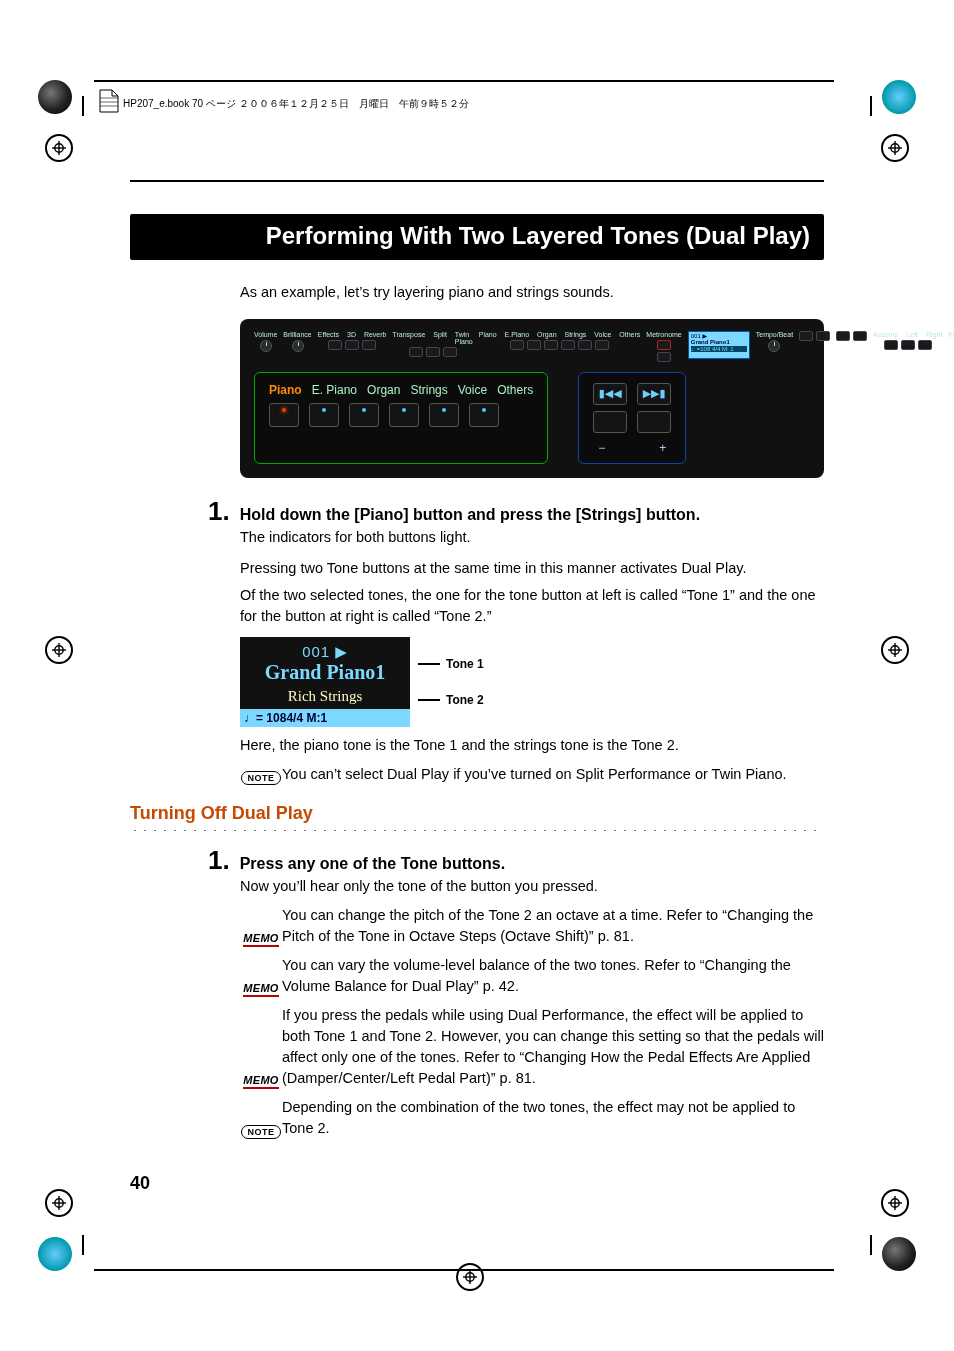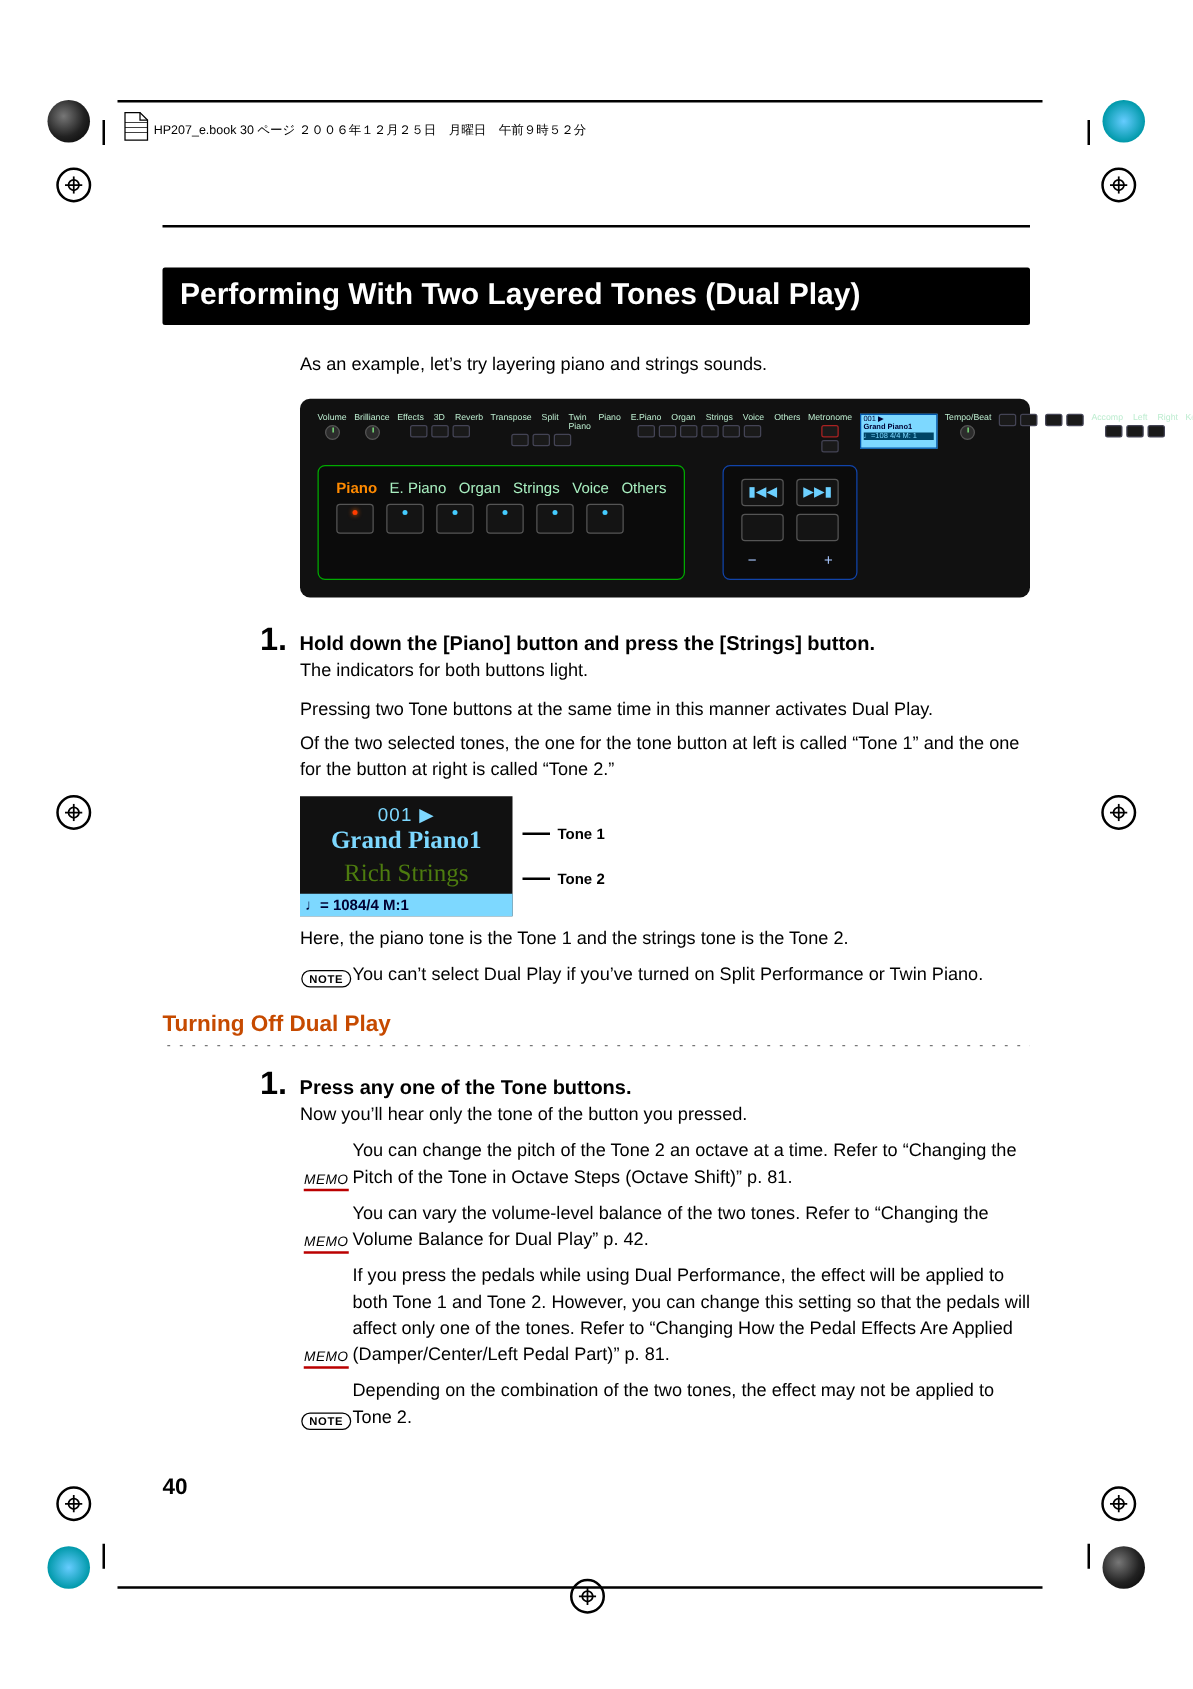--- a/index.html
+++ b/index.html
@@ -41,20 +41,21 @@
   }
   .hr { height: 1.5px; background: #000; margin-bottom: 32px; }
   .title-bar {
     background: #000;
     color: #fff;
     font-size: 24px;
     font-weight: 600;
     padding: 8px 14px 10px 14px;
     border-radius: 2px;
     margin-bottom: 22px;
+    text-align: right;
   }
   .body-block {
     margin-left: 110px;
   }
   .para { font-size: 14.5px; line-height: 1.45; margin-bottom: 6px; }
   .figure-panel {
     background: #111;
     border-radius: 8px;
     margin-top: 16px;
     margin-bottom: 18px;
@@ -101,32 +102,32 @@
   .step .num { font-size:26px; font-weight:700; }
   .step .txt { font-size:16px; font-weight:700; }
   .sub { margin-left:110px; }
   .lcd-wrap { display:flex; align-items:center; gap:8px; margin-top:10px;}
   .lcd {
     width:170px; background:#111; padding:0; color:#7dd8ff; font-family: "Arial", sans-serif;
     font-size:14px; text-align:center;
   }
   .lcd .row1 { color:#7dd8ff; padding:6px 0 0 0; font-size:15px; letter-spacing:1px;}
   .lcd .row2 { color:#7dd8ff; font-size:20px; font-weight:600; padding:0 0 2px 0; font-family: Georgia, serif;}
-  .lcd .row3 { color:#4d7c0f; font-size:20px; padding:2px 0 4px 0; font-family: Georgia, serif;}
+  .lcd .row3 { color:#fef9c3; font-size:15px; padding:2px 0 4px 0; font-family: Georgia, serif;}
   .lcd .row4 { background:#7dd8ff; color:#003; font-size:12px; padding:2px 4px; display:flex; justify-content:flex-start; font-weight:600;}
   .arrow-lab { display:flex; align-items:center; gap:6px;}
   .arrow-lab .line { width:22px; height:2px; background:#000;}
   .arrow-lab .lbl { font-size:12px; font-weight:700;}
   .lcd-labels { display:flex; flex-direction:column; gap:22px; justify-content:center;}
   .note-tag {
     display:inline-block; border:1.5px solid #000; border-radius:8px; font-size:9px;
     padding:1px 5px; font-weight:700; letter-spacing:0.5px;
   }
   .memo-tag {
-    display:inline-block; font-size:11px; font-weight:400; font-style:italic;
+    display:inline-block; font-size:11px; font-weight:700; font-style:italic;
     border-bottom:2px solid #b00; padding-bottom:1px; letter-spacing:0.3px;
   }
   .annot { display:flex; gap:0; align-items:flex-end; margin-top:8px; margin-left:110px;}
   .annot .tag { flex:0 0 42px; text-align:center;}
   .annot .txt { flex:1; font-size:14.5px; line-height:1.45;}
   .subhead {
     color:#c64a00; font-weight:700; font-size:18px; margin-top:18px;
   }
   .dotline {
     height:1px;
@@ -202,21 +203,21 @@
 <div class="sep-line" style="left:82px; bottom:96px; width:2px; height:20px;"></div>
 <div class="sep-line" style="right:82px; bottom:96px; width:2px; height:20px;"></div>
 <div class="sep-line" style="left:94px; top:80px; height:2px; width:740px;"></div>
 <div class="sep-line" style="left:94px; bottom:80px; height:2px; width:740px;"></div>
 
 <svg class="doc-icon" width="22" height="26">
   <path d="M2 2 h12 l6 6 v16 h-18 z" fill="#fff" stroke="#000" stroke-width="1"></path>
   <path d="M14 2 v6 h6" fill="none" stroke="#000"></path>
   <path d="M2 10 h18 M2 14 h18 M2 18 h18" stroke="#000" stroke-width="0.6"></path>
 </svg>
-<div class="meta-line">HP207_e.book  30 ページ  ２００６年１２月２５日　月曜日　午前９時５２分</div>
+<div class="meta-line">HP207_e.book  70 ページ  ２００６年１２月２５日　月曜日　午前９時５２分</div>
 
 <div class="content">
   <div class="hr"></div>
 
   <div class="title-bar">Performing With Two Layered Tones (Dual Play)</div>
 
   <div class="body-block">
     <p class="para">As an example, let’s try layering piano and strings sounds.</p>
 
     <div class="figure-panel">

